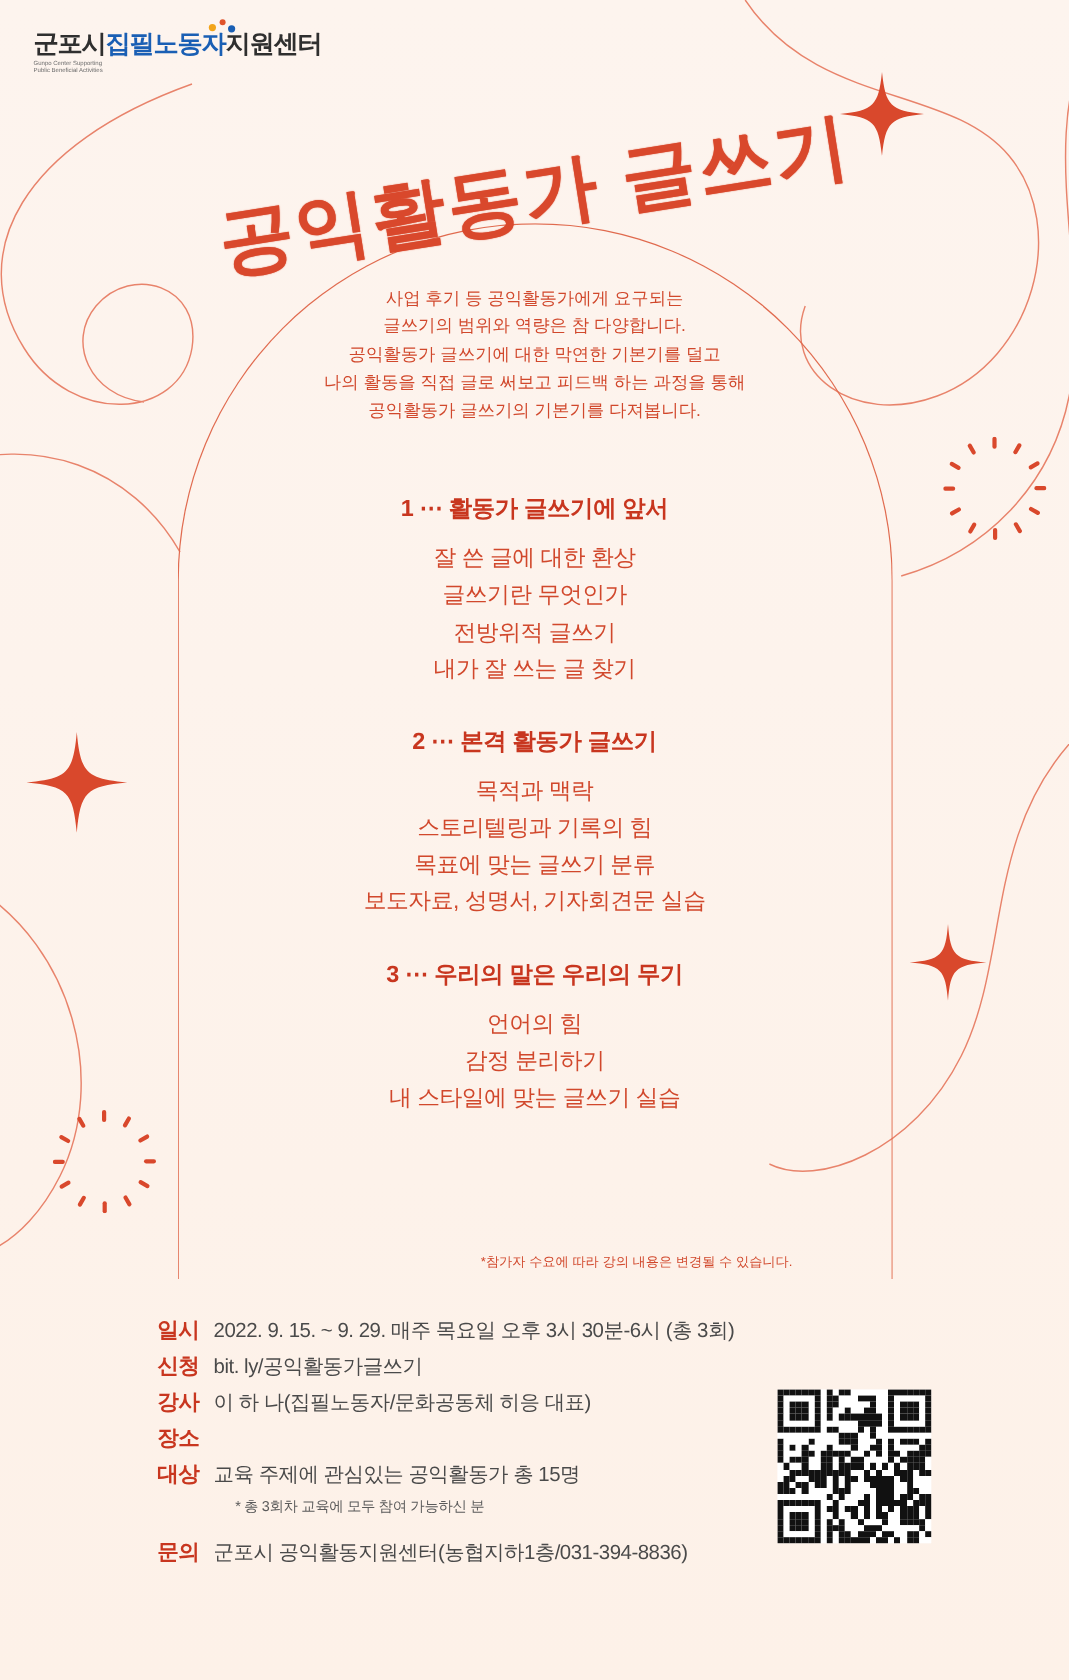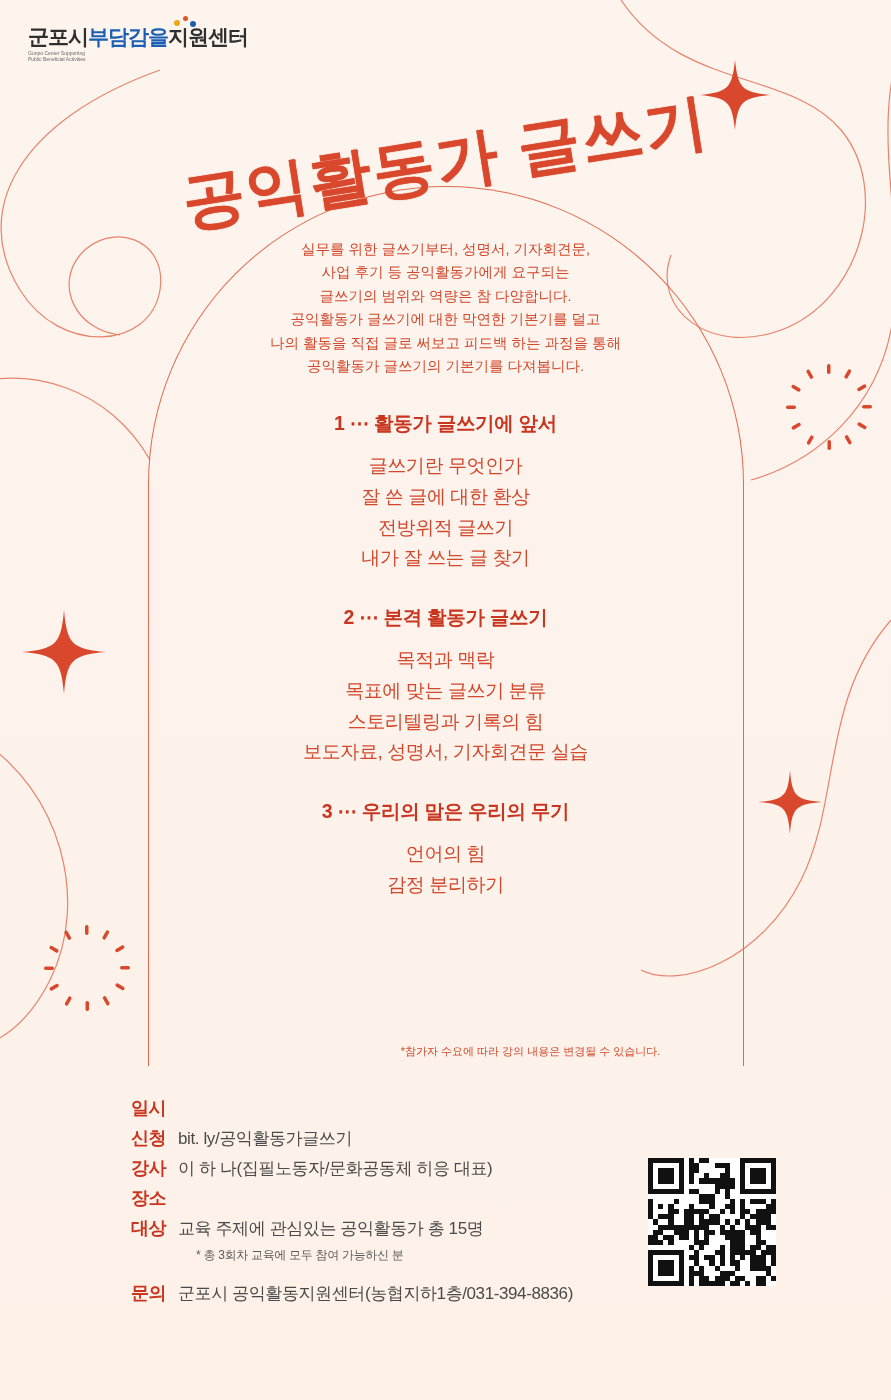--- a/index.html
+++ b/index.html
@@ -284,78 +284,79 @@
         <rect x="41" y="0" width="3.5" height="10" rx="1.7" transform="rotate(330 43 43)"></rect>
       </g>
     </svg>
   </div>
 
   <div class="arch"></div>
 
   <div class="logo">
     <div>
       <div class="logo-main">
-        <span class="logo-city">군포시</span><span class="logo-accent">부담감을</span><span class="logo-tail">지원센터</span>
+        <span class="logo-city">군포시</span><span class="logo-accent">집필노동자</span><span class="logo-tail">지원센터</span>
       </div>
       <div class="logo-sub">
         <div>Gunpo Center Supporting</div>
         <div>Public Beneficial Activities</div>
       </div>
     </div>
     <div class="logo-dots">
       <i style="width:6px;height:6px;background:#f2a41a;left:0;top:4px;"></i>
       <i style="width:5px;height:5px;background:#e0542c;left:9px;top:0px;"></i>
       <i style="width:6px;height:6px;background:#1a5fb4;left:16px;top:5px;"></i>
     </div>
   </div>
 
   <div class="title">
     <div class="title-inner">공익활동가 글쓰기</div>
   </div>
 
   <div class="intro">
-    <div>실무를 위한 글쓰기부터, 성명서, 기자회견문,</div>
     <div>사업 후기 등 공익활동가에게 요구되는</div>
     <div>글쓰기의 범위와 역량은 참 다양합니다.</div>
     <div>공익활동가 글쓰기에 대한 막연한 기본기를 덜고</div>
     <div>나의 활동을 직접 글로 써보고 피드백 하는 과정을 통해</div>
     <div>공익활동가 글쓰기의 기본기를 다져봅니다.</div>
   </div>
 
   <div class="sections">
 
     <div class="section">
       <div class="section-head">1 ⋯ 활동가 글쓰기에 앞서</div>
+      <div class="section-item">잘 쓴 글에 대한 환상</div>
       <div class="section-item">글쓰기란 무엇인가</div>
-      <div class="section-item">잘 쓴 글에 대한 환상</div>
       <div class="section-item">전방위적 글쓰기</div>
       <div class="section-item">내가 잘 쓰는 글 찾기</div>
     </div>
 
     <div class="section">
       <div class="section-head">2 ⋯ 본격 활동가 글쓰기</div>
       <div class="section-item">목적과 맥락</div>
+      <div class="section-item">스토리텔링과 기록의 힘</div>
       <div class="section-item">목표에 맞는 글쓰기 분류</div>
-      <div class="section-item">스토리텔링과 기록의 힘</div>
       <div class="section-item">보도자료, 성명서, 기자회견문 실습</div>
     </div>
 
     <div class="section">
       <div class="section-head">3 ⋯ 우리의 말은 우리의 무기</div>
       <div class="section-item">언어의 힘</div>
       <div class="section-item">감정 분리하기</div>
+      <div class="section-item">내 스타일에 맞는 글쓰기 실습</div>
     </div>
 
   </div>
 
   <div class="note">*참가자 수요에 따라 강의 내용은 변경될 수 있습니다.</div>
 
   <div class="info">
     <div class="info-row">
       <div class="info-label">일시</div>
+      <div class="info-value">2022. 9. 15. ~ 9. 29. 매주 목요일 오후 3시 30분-6시 (총 3회)</div>
     </div>
     <div class="info-row">
       <div class="info-label">신청</div>
       <div class="info-value">bit. ly/공익활동가글쓰기</div>
     </div>
     <div class="info-row">
       <div class="info-label">강사</div>
       <div class="info-value">이 하 나(집필노동자/문화공동체 히응 대표)</div>
     </div>
     <div class="info-row">

